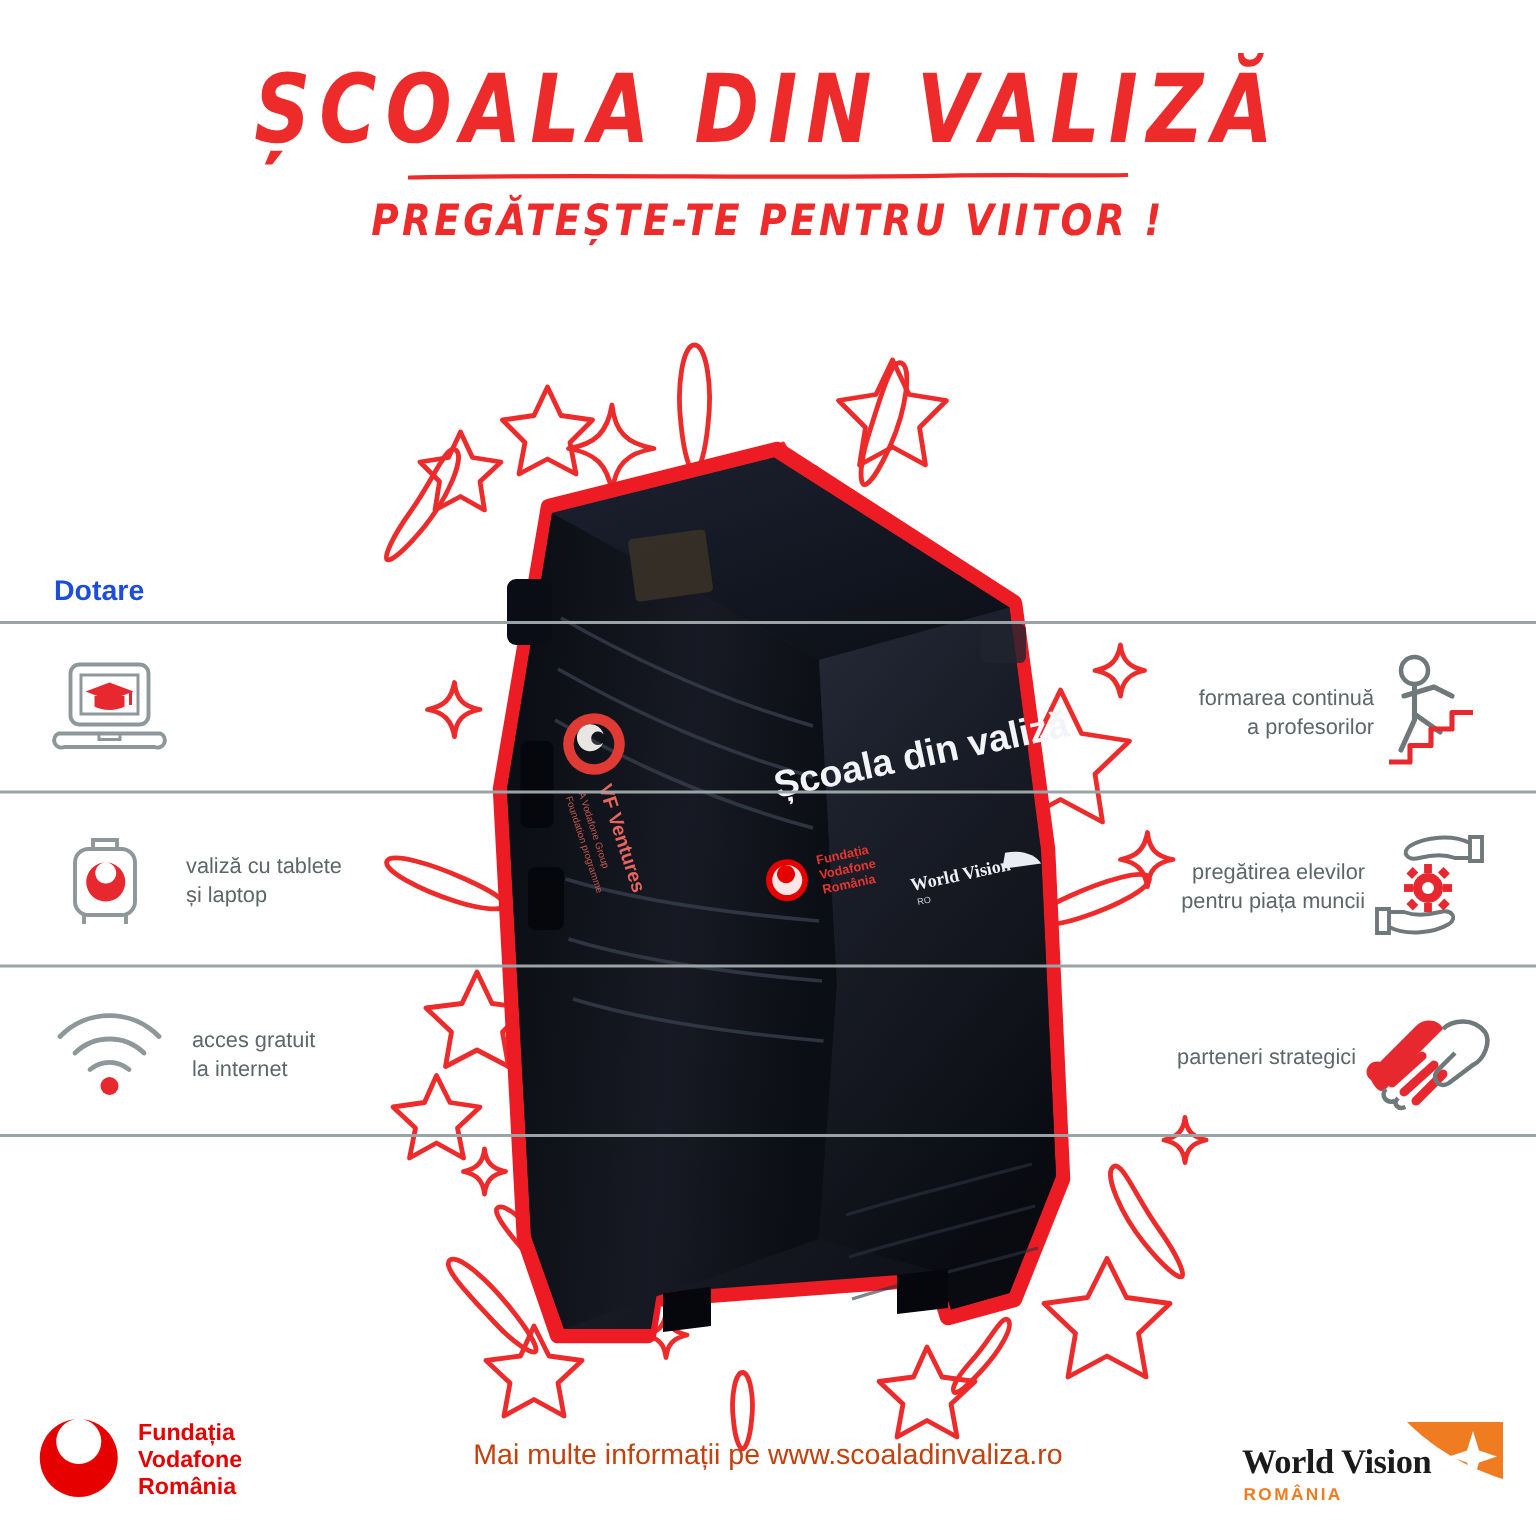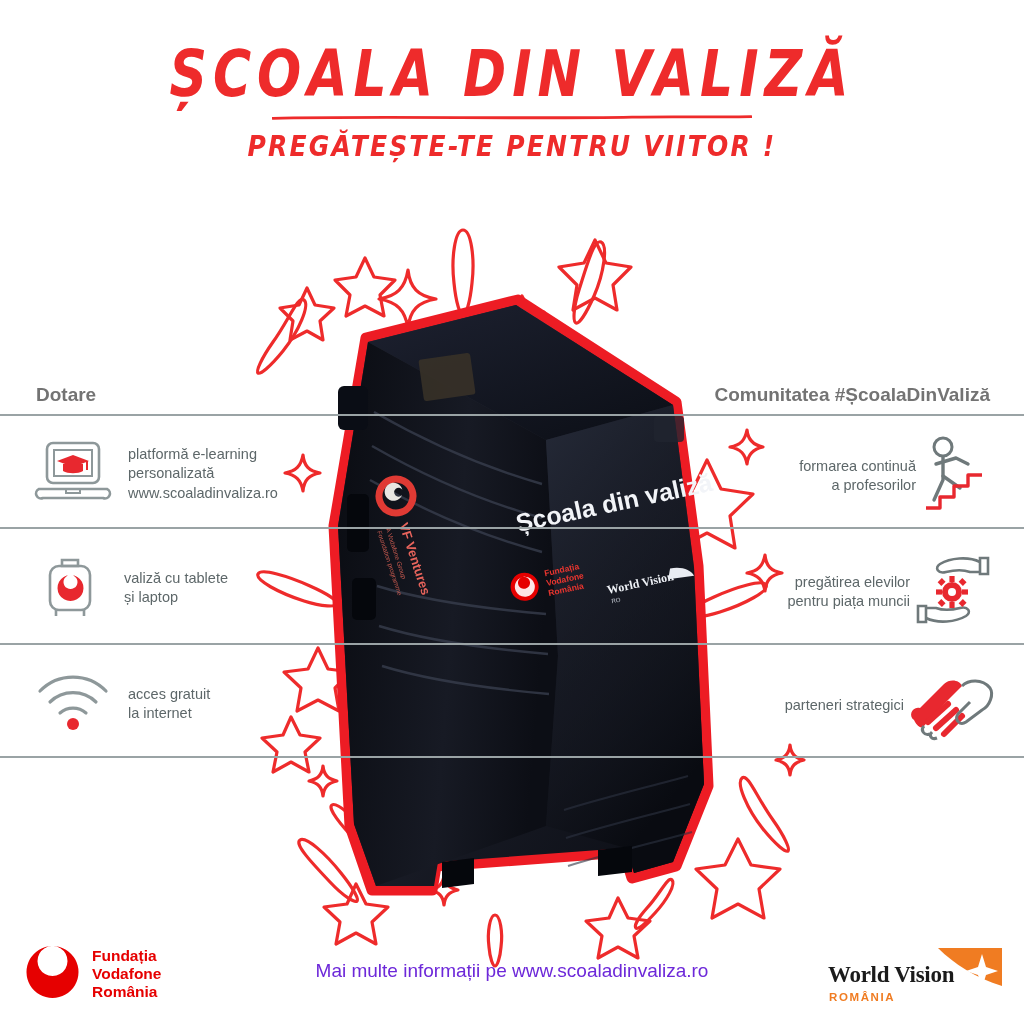--- a/index.html
+++ b/index.html
@@ -17,21 +17,21 @@
   }
   .title-rule{position:absolute;left:272px;top:115px;width:480px;height:5px;}
   .sub-title{
     position:absolute;left:0;top:130px;width:1024px;text-align:center;
     font-family:"DejaVu Sans",sans-serif;
     font-weight:700;font-style:italic;font-size:25px;letter-spacing:2.2px;
     color:#EE2B2B;transform:scaleY(1.15);transform-origin:center top;
   }
 
   
-  .col-head{position:absolute;font-size:19px;font-weight:700;color:#737373;font-family:"Liberation Sans",sans-serif;}
+  .col-head{position:absolute;font-size:19px;font-weight:700;color:#1d4ed8;font-family:"Liberation Sans",sans-serif;}
   #head-left{left:36px;top:384px;}
   #head-right{right:34px;top:384px;text-align:right;}
 
   
   .divider{position:absolute;left:0;width:1024px;height:2px;background:#9aa3a5;}
 
   
   .row{position:absolute;display:flex;align-items:center;}
   .row.left{left:34px;width:290px;}
   .row.right{right:28px;width:300px;justify-content:flex-end;}
@@ -42,21 +42,21 @@
 
   
   #case{position:absolute;left:246px;top:226px;width:540px;height:680px;}
 
   
   #sparkles{position:absolute;left:0;top:0;width:1024px;height:1024px;pointer-events:none;}
 
   
   .footer-note{
     position:absolute;left:0;top:960px;width:1024px;text-align:center;
-    font-size:19px;color:#6d28d9;font-family:"Liberation Sans",sans-serif;
+    font-size:19px;color:#c2410c;font-family:"Liberation Sans",sans-serif;
   }
   #vf-logo{position:absolute;left:24px;top:944px;display:flex;align-items:center;}
   #vf-logo .vf-text{
     margin-left:12px;font-size:15.5px;font-weight:700;line-height:1.16;
     color:#E60000;white-space:pre-line;font-family:"Liberation Sans",sans-serif;
   }
   #wv-logo{position:absolute;right:22px;top:948px;width:176px;height:62px;}
   #wv-logo .wv-main{
     position:absolute;left:2px;top:14px;font-size:23px;font-weight:700;color:#1b1b1b;
     font-family:"Liberation Serif",serif;letter-spacing:-0.3px;
@@ -197,42 +197,38 @@
     <g transform="translate(150,270) rotate(72)">
       <circle cx="0" cy="0" r="17" fill="none" stroke="#E03A34" stroke-width="7"></circle>
       <path d="M-4,-8 a9,9 0 1,0 5,2 a4.5,4.5 0 1,1 -5,-2 z" fill="#e9e6e2"></path>
       <text x="28" y="6" fill="#E8645C" font-family="Liberation Sans, sans-serif" font-size="13" font-weight="700">VF Ventures</text>
       <text x="28" y="20" fill="#C3584E" font-family="Liberation Sans, sans-serif" font-size="6.5">A Vodafone Group</text>
       <text x="28" y="29" fill="#C3584E" font-family="Liberation Sans, sans-serif" font-size="6.5">Foundation programme</text>
     </g>
   </svg>
 
   <div class="col-head" id="head-left">Dotare</div>
-  <div class="col-head" id="head-right">Comunitatea #ȘcoalaDinValiză</div>
 
   <div class="divider" style="top:414px"></div>
   <div class="divider" style="top:527px"></div>
   <div class="divider" style="top:643px"></div>
   <div class="divider" style="top:756px"></div>
 
   <div class="row left" style="top:432px;height:84px">
     <span class="ricon">
       <svg width="78" height="70" viewBox="0 0 78 70">
         <rect x="13" y="6" width="52" height="40" rx="6" fill="none" stroke="#8e989a" stroke-width="2.6"></rect>
         <rect x="20" y="13" width="38" height="26" fill="none" stroke="#8e989a" stroke-width="2"></rect>
         <path d="M39,18 L55,24 L39,30 L23,24 Z" fill="#E8282F"></path>
         <path d="M29,27 L29,34 C34,37 44,37 49,34 L49,27" fill="#E8282F"></path>
         <path d="M53,24 L53,33" stroke="#E8282F" stroke-width="2" fill="none"></path>
         <path d="M5,52 h68 a4,4 0 0 1 -4,9 h-60 a4,4 0 0 1 -4,-9 z" fill="none" stroke="#8e989a" stroke-width="2.6"></path>
         <path d="M32,52 h14 v4 h-14 z" fill="none" stroke="#8e989a" stroke-width="2"></path>
       </svg>
     </span>
-    <span class="row-text">platformă e-learning
-personalizată
-www.scoaladinvaliza.ro</span>
   </div>
 
   <div class="row left" style="top:664px;height:80px">
     <span class="ricon">
       <svg width="78" height="62" viewBox="0 0 78 62">
         <path d="M6,20 A46,46 0 0,1 72,20" fill="none" stroke="#8e989a" stroke-width="3.2" stroke-linecap="round"></path>
         <path d="M16,31 A33,33 0 0,1 62,31" fill="none" stroke="#8e989a" stroke-width="3.2" stroke-linecap="round"></path>
         <path d="M26,42 A20,20 0 0,1 52,42" fill="none" stroke="#8e989a" stroke-width="3.2" stroke-linecap="round"></path>
         <circle cx="39" cy="53" r="6" fill="#E8282F"></circle>
       </svg>

